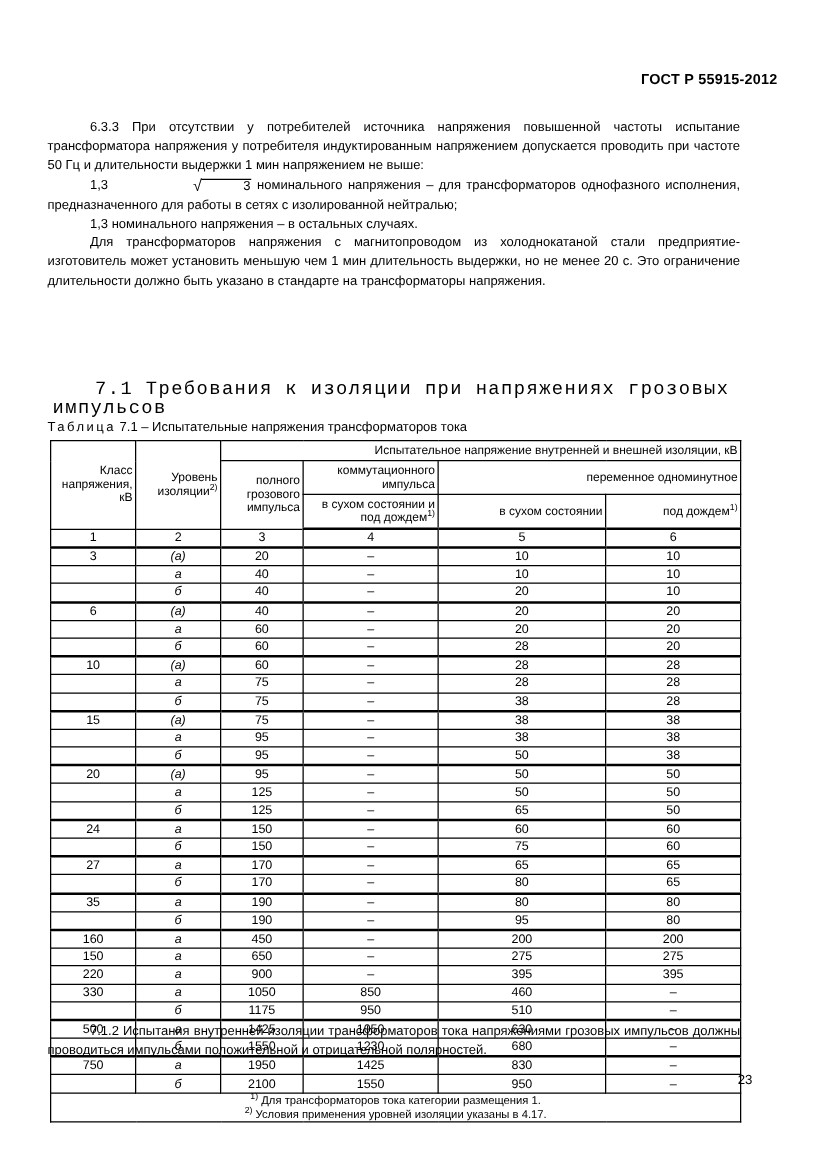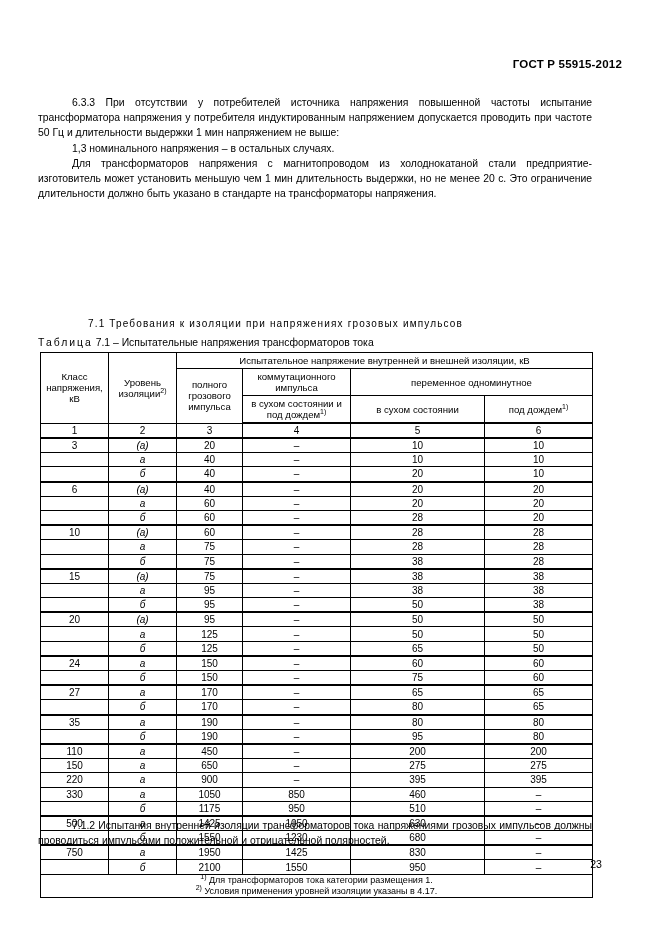--- a/index.html
+++ b/index.html
@@ -49,24 +49,25 @@
   }
   p.para.indent { text-indent: 34px; }
 
   .sec-title {
     margin: 0;
     font-size: 11.6px;
     font-weight: bold;
     line-height: 16px;
   }
   .subsec-title {
-    margin: 16px;
-    font-size: 10px;
+    margin: 4px;
+    font-size: 15px;
     line-height: 15.2px;
     letter-spacing: 1.15px;
+    font-family: Liberation Mono, monospace;
   }
   .tbl-caption {
     margin: 0;
     font-size: 10.4px;
     line-height: 14px;
   }
   .tbl-caption .sp { letter-spacing: 2.0px; }
 
   
   .sqrt {
@@ -106,20 +107,21 @@
   table.gost td, table.gost th {
     border: 1px solid #000;
     padding: 0;
     text-align: center;
     vertical-align: middle;
     font-weight: normal;
     line-height: 11px;
   }
   table.gost th {
     padding: 2px 2px;
+    text-align: right;
   }
   .hdr-cell { font-size: 9.6px; }
   .numrow td { height: 13px; font-size: 10px; }
   .datarow td { height: 13.2px; font-size: 10px; }
   .datarow td.lvl { font-style: italic; }
 
   
   tr.grp-top > td { border-top: 2px solid #000; }
   tr.hdr-last > th { border-bottom: 2px solid #000; }
 
@@ -152,20 +154,24 @@
 </head>
 <body>
 
 <div class="page">
 
   <div class="doc-header">ГОСТ Р 55915-2012</div>
 
   <div class="body-block" style="top:95px;">
     <p class="para indent">6.3.3 При отсутствии у потребителей источника напряжения повышенной частоты испытание трансформатора напряжения у потребителя индуктированным напряжением допускается проводить при частоте 50 Гц и длительности выдержки 1 мин напряжением не выше:</p>
 
+    <p class="para indent">
+      <span>1,3</span><span class="sqrt"><span class="radical">√</span><span class="rad-content">3</span></span>
+      <span>номинального напряжения – для трансформаторов однофазного исполнения, предназначенного для работы в сетях с изолированной нейтралью;</span>
+    </p>
 
     <p class="para indent">1,3 номинального напряжения – в остальных случаях.</p>
     <p class="para indent">Для трансформаторов напряжения с магнитопроводом из холоднокатаной стали предприятие-изготовитель может установить меньшую чем 1 мин длительность выдержки, но не менее 20 с. Это ограничение длительности должно быть указано в стандарте на трансформаторы напряжения.</p>
   </div>
 
 
   <div class="body-block" style="top:300px;">
     <p class="subsec-title" style="text-indent:34px;">7.1 Требования к изоляции при напряжениях грозовых импульсов</p>
   </div>
 
@@ -388,21 +394,21 @@
           </tr>
           <tr class="datarow">
             <td></td>
             <td class="lvl">б</td>
             <td>190</td>
             <td>–</td>
             <td>95</td>
             <td>80</td>
           </tr>
           <tr class="datarow grp-top">
-            <td>110</td>
+            <td>160</td>
             <td class="lvl">а</td>
             <td>450</td>
             <td>–</td>
             <td>200</td>
             <td>200</td>
           </tr>
           <tr class="datarow">
             <td>150</td>
             <td class="lvl">а</td>
             <td>650</td>

